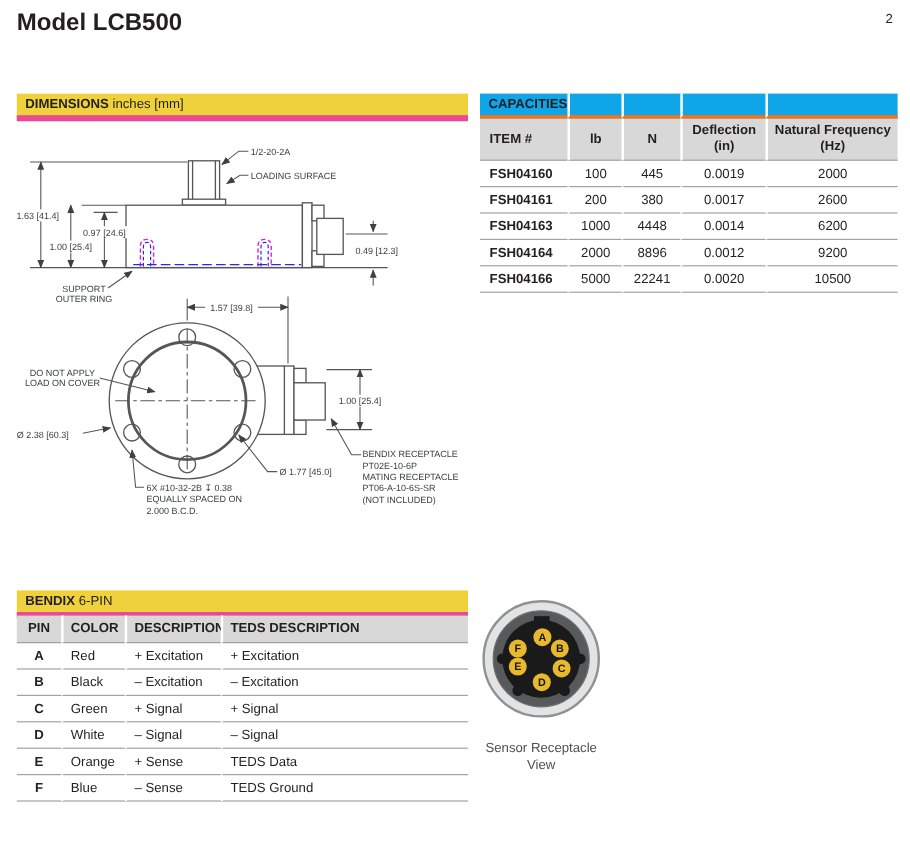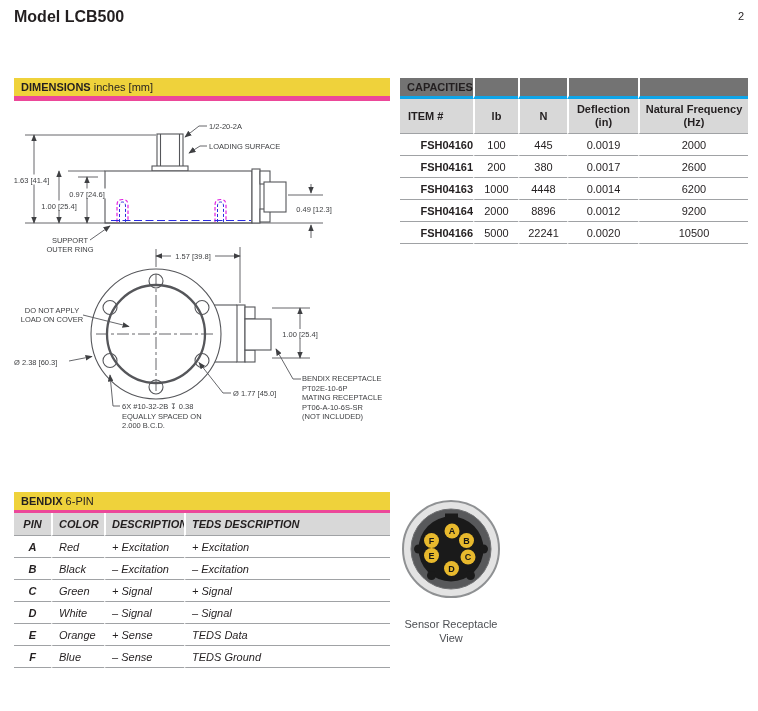--- a/index.html
+++ b/index.html
@@ -1,47 +1,47 @@
 <!DOCTYPE html>
 <html><head>
 <meta charset="utf-8">
 <style>
   html,body{margin:0;padding:0;}
   body{
     width:758px;height:711px;position:relative;background:#ffffff;
     font-family:"Liberation Sans",sans-serif;color:#231f20;overflow:hidden;
   }
-  .page-title{position:absolute;left:14px;top:8px;font-size:16px;font-weight:bold;}
+  .page-title{position:absolute;left:14px;top:8px;font-size:20px;font-weight:bold;}
   .page-number{position:absolute;right:14px;top:10px;font-size:11px;}
   .section-bar{
     position:absolute;height:18px;line-height:18px;background:#EFD23B;
     border-bottom:5px solid #ec4899;font-size:11px;padding-left:7px;box-sizing:content-box;
   }
   .section-bar b{font-weight:bold;}
   #bar-dimensions{left:14px;top:78px;width:369px;}
   #bar-bendix{left:14px;top:492px;width:369px;}
 
   table{border-collapse:separate;border-spacing:0;table-layout:fixed;}
   #cap-table{position:absolute;left:400px;top:78px;width:348px;font-size:11px;}
-  #bendix-table{position:absolute;left:14px;top:513px;width:376px;font-size:11px;font-style:italic;}
+  #bendix-table{position:absolute;left:14px;top:513px;width:376px;font-size:11px;}
   td{padding:0;vertical-align:middle;overflow:hidden;white-space:nowrap;}
   .bar-row td{
-    background:#737373;height:18px;border-bottom:3px solid #0ea5e9;
+    background:#0ea5e9;height:18px;border-bottom:3px solid #f97316;
   }
   .bar-row td.first{padding-left:7px;}
   .vline{border-left:2px solid #ffffff;}
   .head-row td{
     background:#D8D8D8;border-bottom:1px solid #A0A2A5;font-weight:bold;
     text-align:center;line-height:13px;
   }
   #cap-table .head-row td{height:34px;}
   #bendix-table .head-row td{height:22px;text-align:left;padding-left:6px;}
   #bendix-table .head-row td.pin-col{text-align:center;padding-left:0;}
   .data-row td{border-bottom:1px solid #A0A2A5;height:21px;text-align:center;}
-  #cap-table .data-row td.item{font-weight:bold;text-align:right;padding-left:8px;}
+  #cap-table .data-row td.item{font-weight:bold;text-align:left;padding-left:8px;}
   #bendix-table .data-row td{text-align:left;padding-left:6px;}
   #bendix-table .data-row td.pin-col{font-weight:bold;text-align:center;padding-left:0;}
 
   #dims-svg{position:absolute;left:14px;top:100px;}
   #conn-svg{position:absolute;left:398px;top:497px;}
   #conn-caption{
     position:absolute;left:391px;top:617px;width:120px;text-align:center;
     font-size:11px;line-height:14px;color:#4D4F53;
   }
   .oln{stroke:#55565A;fill:none;stroke-width:1.1;}

